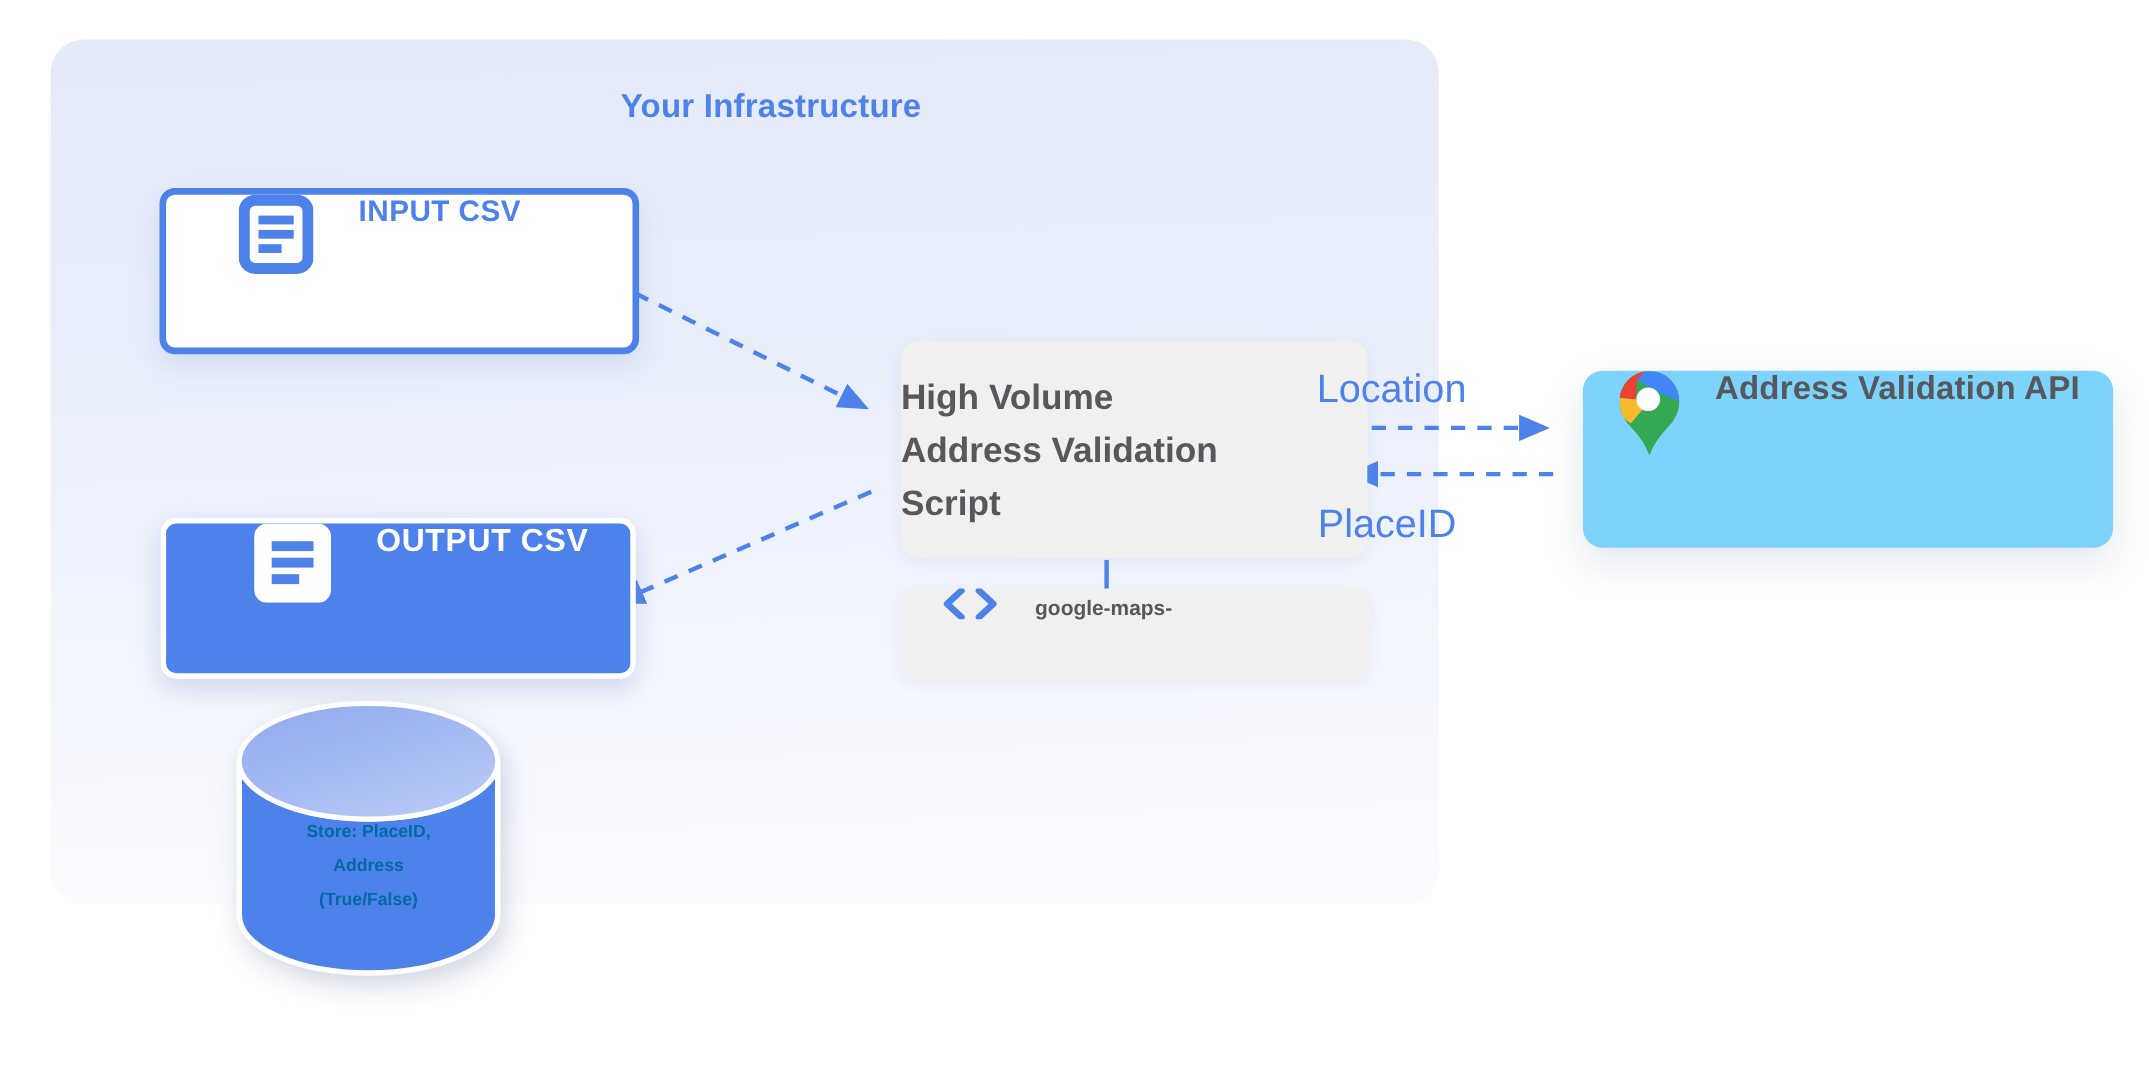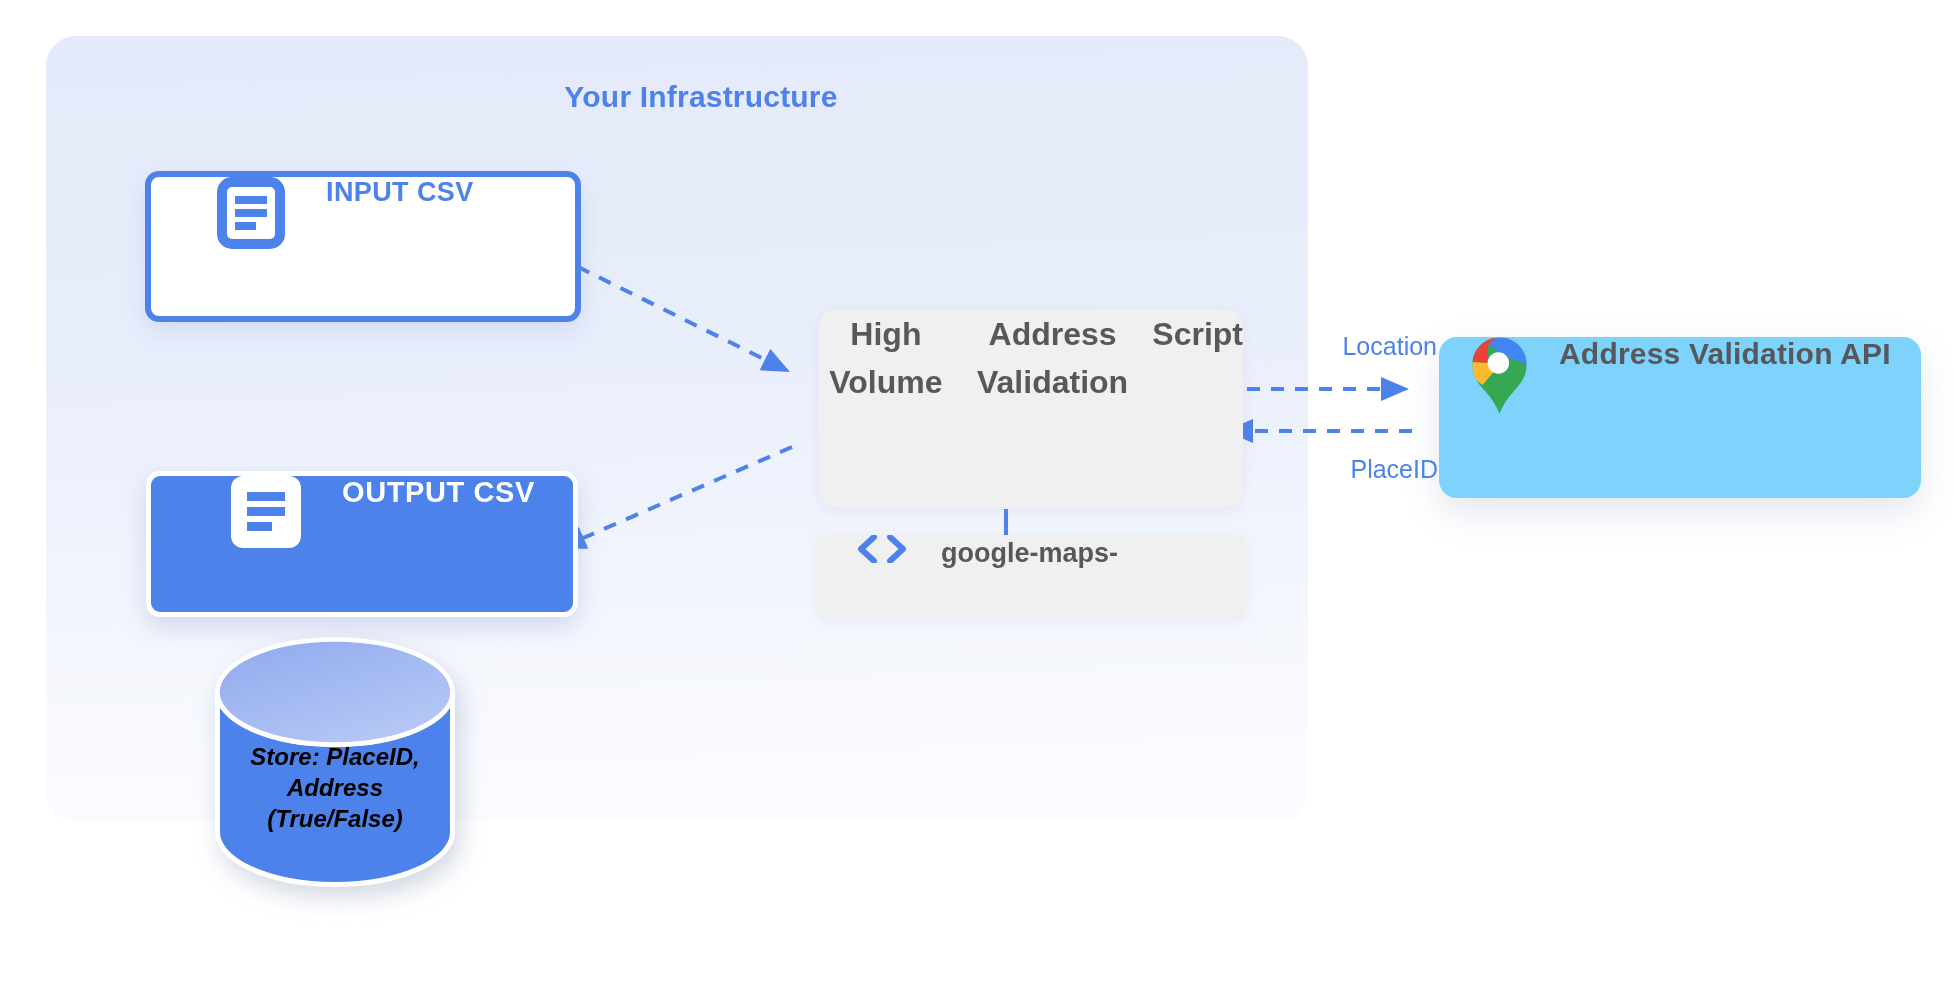--- a/index.html
+++ b/index.html
@@ -100,52 +100,52 @@
     left: 212px; top: 634px;
     z-index: 3;
     filter: drop-shadow(5px 10px 12px rgba(125, 140, 175, 0.35));
   }
   .cyl-label {
     position: absolute;
     left: 217px; top: 741px;
     width: 236px;
     z-index: 4;
     text-align: center;
-    font-size: 24px;
+    font-size: 16px;
     line-height: 31px;
     font-weight: 700;
-    color: #000000;
-    font-style: italic;
+    color: #0369a1;
   }
 
   .script-box {
     left: 795px; top: 310px;
     width: 424px; height: 197px;
     background: var(--gray-box-bg);
     border-radius: 16px;
+    flex-direction: column;
     justify-content: center;
     text-align: center;
     font-size: 32px;
     line-height: 48px;
     font-weight: 700;
     color: var(--dark-text);
     box-shadow: 0 4px 14px rgba(150, 160, 185, 0.12);
   }
 
   .lib-box {
     left: 793px; top: 535px;
     width: 429px; height: 83px;
     background: var(--gray-box-bg);
     border-radius: 12px;
     padding-left: 40px;
     gap: 34px;
     box-shadow: 0 4px 14px rgba(150, 160, 185, 0.12);
   }
   .lib-box .lib-text {
-    font-size: 27px;
+    font-size: 19px;
     line-height: 37px;
     font-weight: 700;
     color: var(--dark-text);
   }
 
   .api-box {
     left: 1415px; top: 337px;
     width: 482px; height: 161px;
     background: #7dd3fc;
     border-radius: 18px;
@@ -157,22 +157,22 @@
     font-size: 30px;
     font-weight: 700;
     letter-spacing: 0.2px;
     color: var(--dark-text);
   }
 
   .edge-label {
     position: absolute;
     z-index: 3;
     width: 240px;
-    text-align: right;
-    font-size: 25px;
+    text-align: left;
+    font-size: 36px;
     font-weight: 500;
     color: var(--accent);
   }
   .edge-label.location { left: 1197px; top: 332px; }
   .edge-label.placeid  { left: 1198px; top: 455px; }
 </style>
 </head>
 <body>
 
 <div class="canvas">

